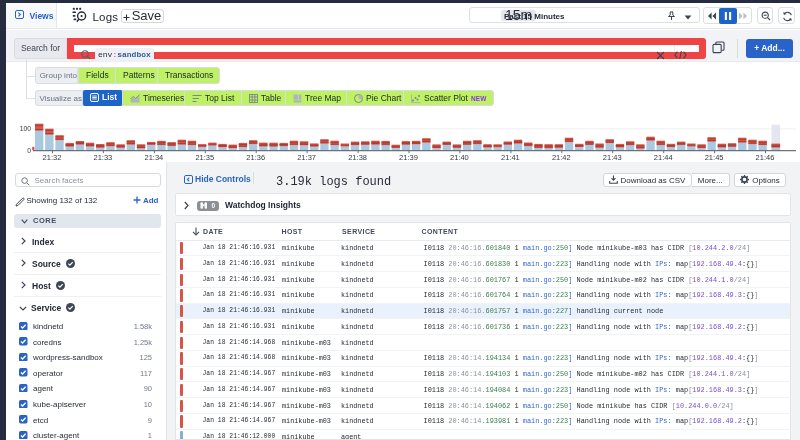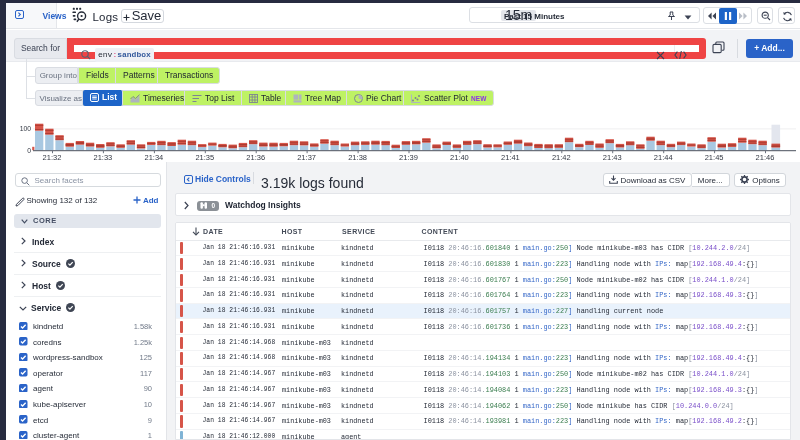--- a/index.html
+++ b/index.html
@@ -55,21 +55,21 @@
 .corebar{position:absolute;left:8.5px;top:52px;width:147px;height:13.5px;background:#e2e6ed;border-radius:3px;font-size:7.5px;font-weight:700;color:#454e63;letter-spacing:.5px;line-height:13.5px;}
 .facet{position:absolute;left:8.5px;width:147px;height:22px;border-bottom:1px solid #eef0f2;font-size:8.5px;font-weight:700;color:#232936;line-height:22px;}
 .facet .chv{margin:0 6px 0 7px;display:inline-block;}
 .chkcirc{display:inline-block;vertical-align:-1.5px;margin-left:5px;}
 .svcrow{position:absolute;left:14px;width:141px;height:15.6px;}
 .svcrow .cb{position:absolute;left:5px;top:3px;}
 .svname{position:absolute;left:19px;top:3.5px;font-size:8px;color:#262c38;}
 .svcnt{position:absolute;right:3px;top:3.5px;font-size:7.5px;color:#717a89;}
 
 .hidec{position:absolute;left:183.5px;top:174px;font-size:8.5px;color:#2a63c8;font-weight:700;}
-.logsfound{position:absolute;left:261px;top:174.5px;font-size:14px;color:#262c38;}
+.logsfound{position:absolute;left:276px;top:174.5px;font-size:12px;color:#262c38;font-family:Liberation Mono, monospace;}
 .ctlsep{position:absolute;left:253px;top:172px;width:1px;height:12px;background:#d8dbe0;}
 .btn{position:absolute;top:172.5px;height:14.5px;border:1px solid #d2d6db;background:#fff;border-radius:3px;font-size:8px;color:#262c38;line-height:13px;text-align:center;font-weight:400;}
 
 #wd{position:absolute;left:175px;top:192.5px;width:616px;height:23.5px;background:#fff;border:1px solid #e3e5e9;border-radius:2px;}
 #wd .chev{position:absolute;left:8px;top:7px;}
 #wd .badge{position:absolute;left:20.5px;top:7px;width:22px;height:10.5px;background:#8b9096;border-radius:3px;}
 #wd .badge .zero{position:absolute;right:3.5px;top:1.5px;font-size:6.5px;color:#fff;font-weight:700;}
 #wd .t{position:absolute;left:49px;top:6px;font-size:8.5px;font-weight:700;color:#1d2330;}
 
 #tbl{position:absolute;left:175px;top:222px;width:616px;height:218px;background:#fff;border:1px solid #e3e5e9;border-top-left-radius:2px;border-top-right-radius:2px;overflow:hidden;}
@@ -87,21 +87,21 @@
 </style></head>
 <body>
 <div id="navtop"></div>
 <div id="navleft"></div>
 <div id="topbar">
     <div style="position:absolute;left:0;top:0;width:51px;height:25px;background:#f7f8fa;border-right:1px solid #e4e6ea;"></div>
   <svg class="viewsic" width="9" height="9" viewBox="0 0 9 9">
       <rect x="0.5" y="0.5" width="8" height="8" rx="1.5" fill="none" stroke="#2a63c8" stroke-width="1"></rect>
       <path d="M3.4 2.7 L5.3 4.5 L3.4 6.3" fill="none" stroke="#2a63c8" stroke-width="1.1"></path>
     </svg>
-  <span class="views" style="left:37px;">Views</span>
+  <span class="views" style="left:24px;">Views</span>
   <svg class="logsic" width="15" height="17" viewBox="0 0 15 17">
       <g fill="#262c38">
         <rect x="0.8" y="0.8" width="2" height="2" rx="0.6"></rect>
         <rect x="4" y="0.8" width="2" height="2" rx="0.6"></rect>
         <rect x="7.2" y="0.8" width="2" height="2" rx="0.6"></rect>
         <rect x="0.4" y="4.4" width="3.6" height="1.7" rx="0.7"></rect>
         <rect x="0.7" y="8" width="2.8" height="1.7" rx="0.7"></rect>
         <rect x="1.5" y="11.6" width="2.8" height="1.7" rx="0.7"></rect>
       </g>
       <circle cx="9.6" cy="9" r="4" fill="none" stroke="#262c38" stroke-width="1.4"></circle>

